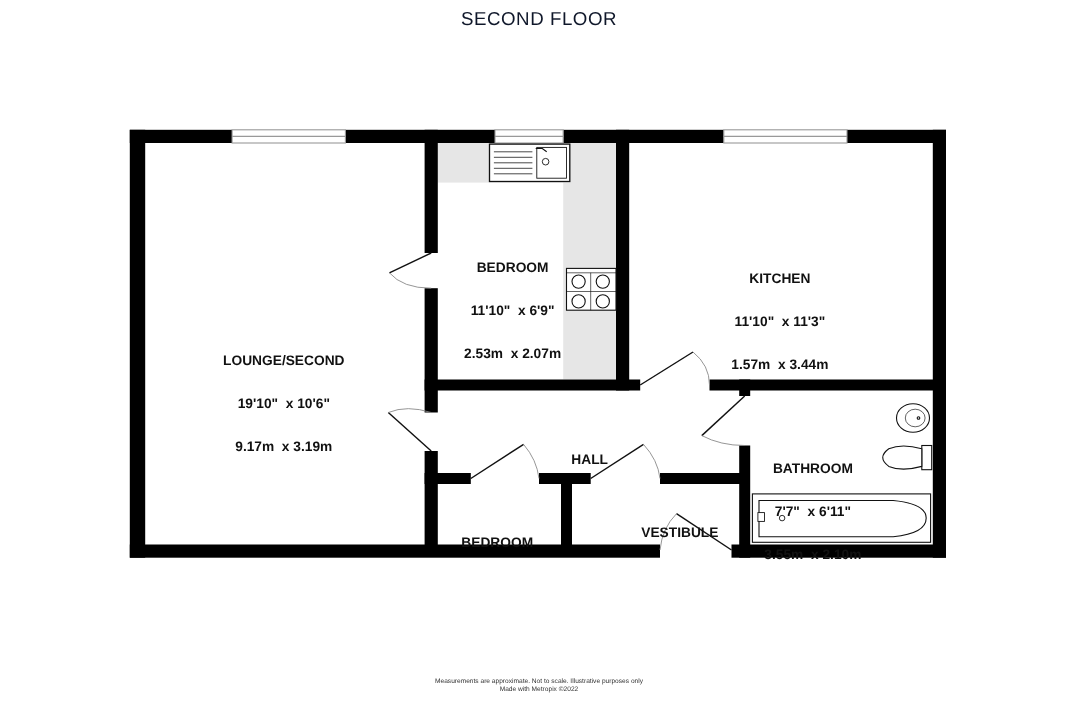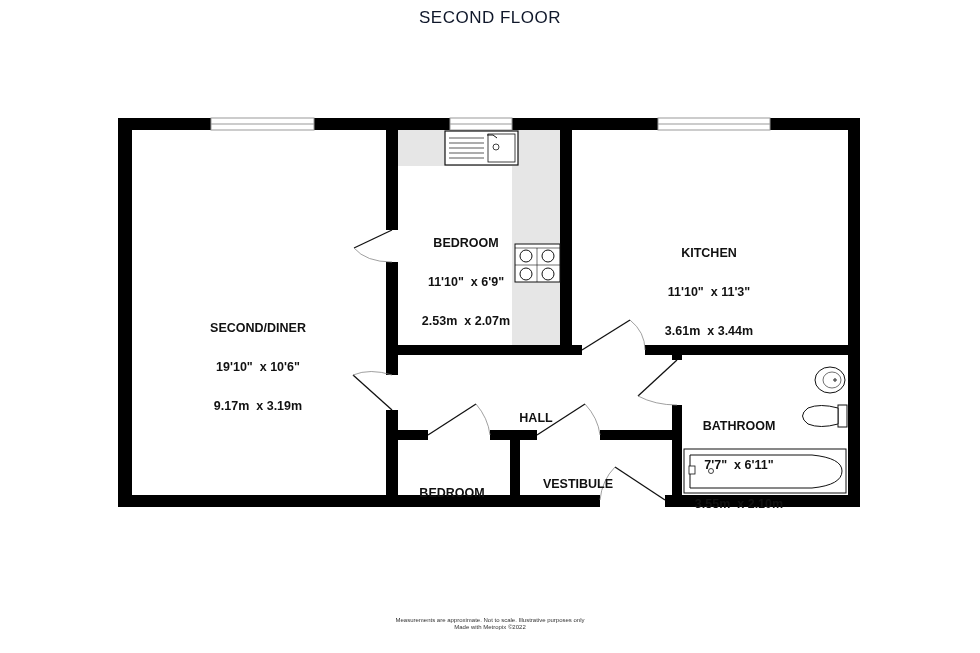--- a/index.html
+++ b/index.html
@@ -125,51 +125,51 @@
 
   <g stroke="#111" fill="#fff" stroke-width="1">
     <rect x="684" y="449" width="162" height="44"></rect>
     <path d="M690 455 L812 455 Q842 458 842 471 Q842 485 812 488 L690 488 Z"></path>
     <rect x="689" y="466" width="6" height="8" stroke-width="0.8"></rect>
     <circle cx="711" cy="471" r="2.5" stroke-width="0.8"></circle>
   </g>
 </svg>
 
 <div class="room-label" style="left:258px; top:296px;">
-  <span class="name">SECOND/DINER</span>
+  <span class="name">LOUNGE/SECOND</span>
   <span class="dim">19'10"  x 10'6"</span>
   <span class="dim">9.17m  x 3.19m</span>
 </div>
 
 <div class="room-label" style="left:466px; top:211px;">
   <span class="name">BEDROOM</span>
   <span class="dim">11'10"  x 6'9"</span>
   <span class="dim">2.53m  x 2.07m</span>
 </div>
 
 <div class="room-label" style="left:709px; top:221px;">
   <span class="name">KITCHEN</span>
   <span class="dim">11'10"  x 11'3"</span>
-  <span class="dim">3.61m  x 3.44m</span>
+  <span class="dim">1.57m  x 3.44m</span>
 </div>
 
 <div class="room-label" style="left:739px; top:394px;">
   <span class="name">BATHROOM</span>
   <span class="dim">7'7"  x 6'11"</span>
   <span class="dim">3.55m  x 2.10m</span>
 </div>
 
 <div class="room-label" style="left:536px; top:386px;text-align:right;">
   <span class="name">HALL</span>
 </div>
 
 <div class="room-label" style="left:452px; top:461px;">
   <span class="name">BEDROOM</span>
 </div>
 
-<div class="room-label" style="left:578px; top:452px;text-align:right;">
+<div class="room-label" style="left:618px; top:452px;text-align:right;">
   <span class="name">VESTIBULE</span>
 </div>
 
 <div class="footer">
   <div>Measurements are approximate.  Not to scale.  Illustrative purposes only</div>
   <div>Made with Metropix ©2022</div>
 </div>
 
 </body></html>

